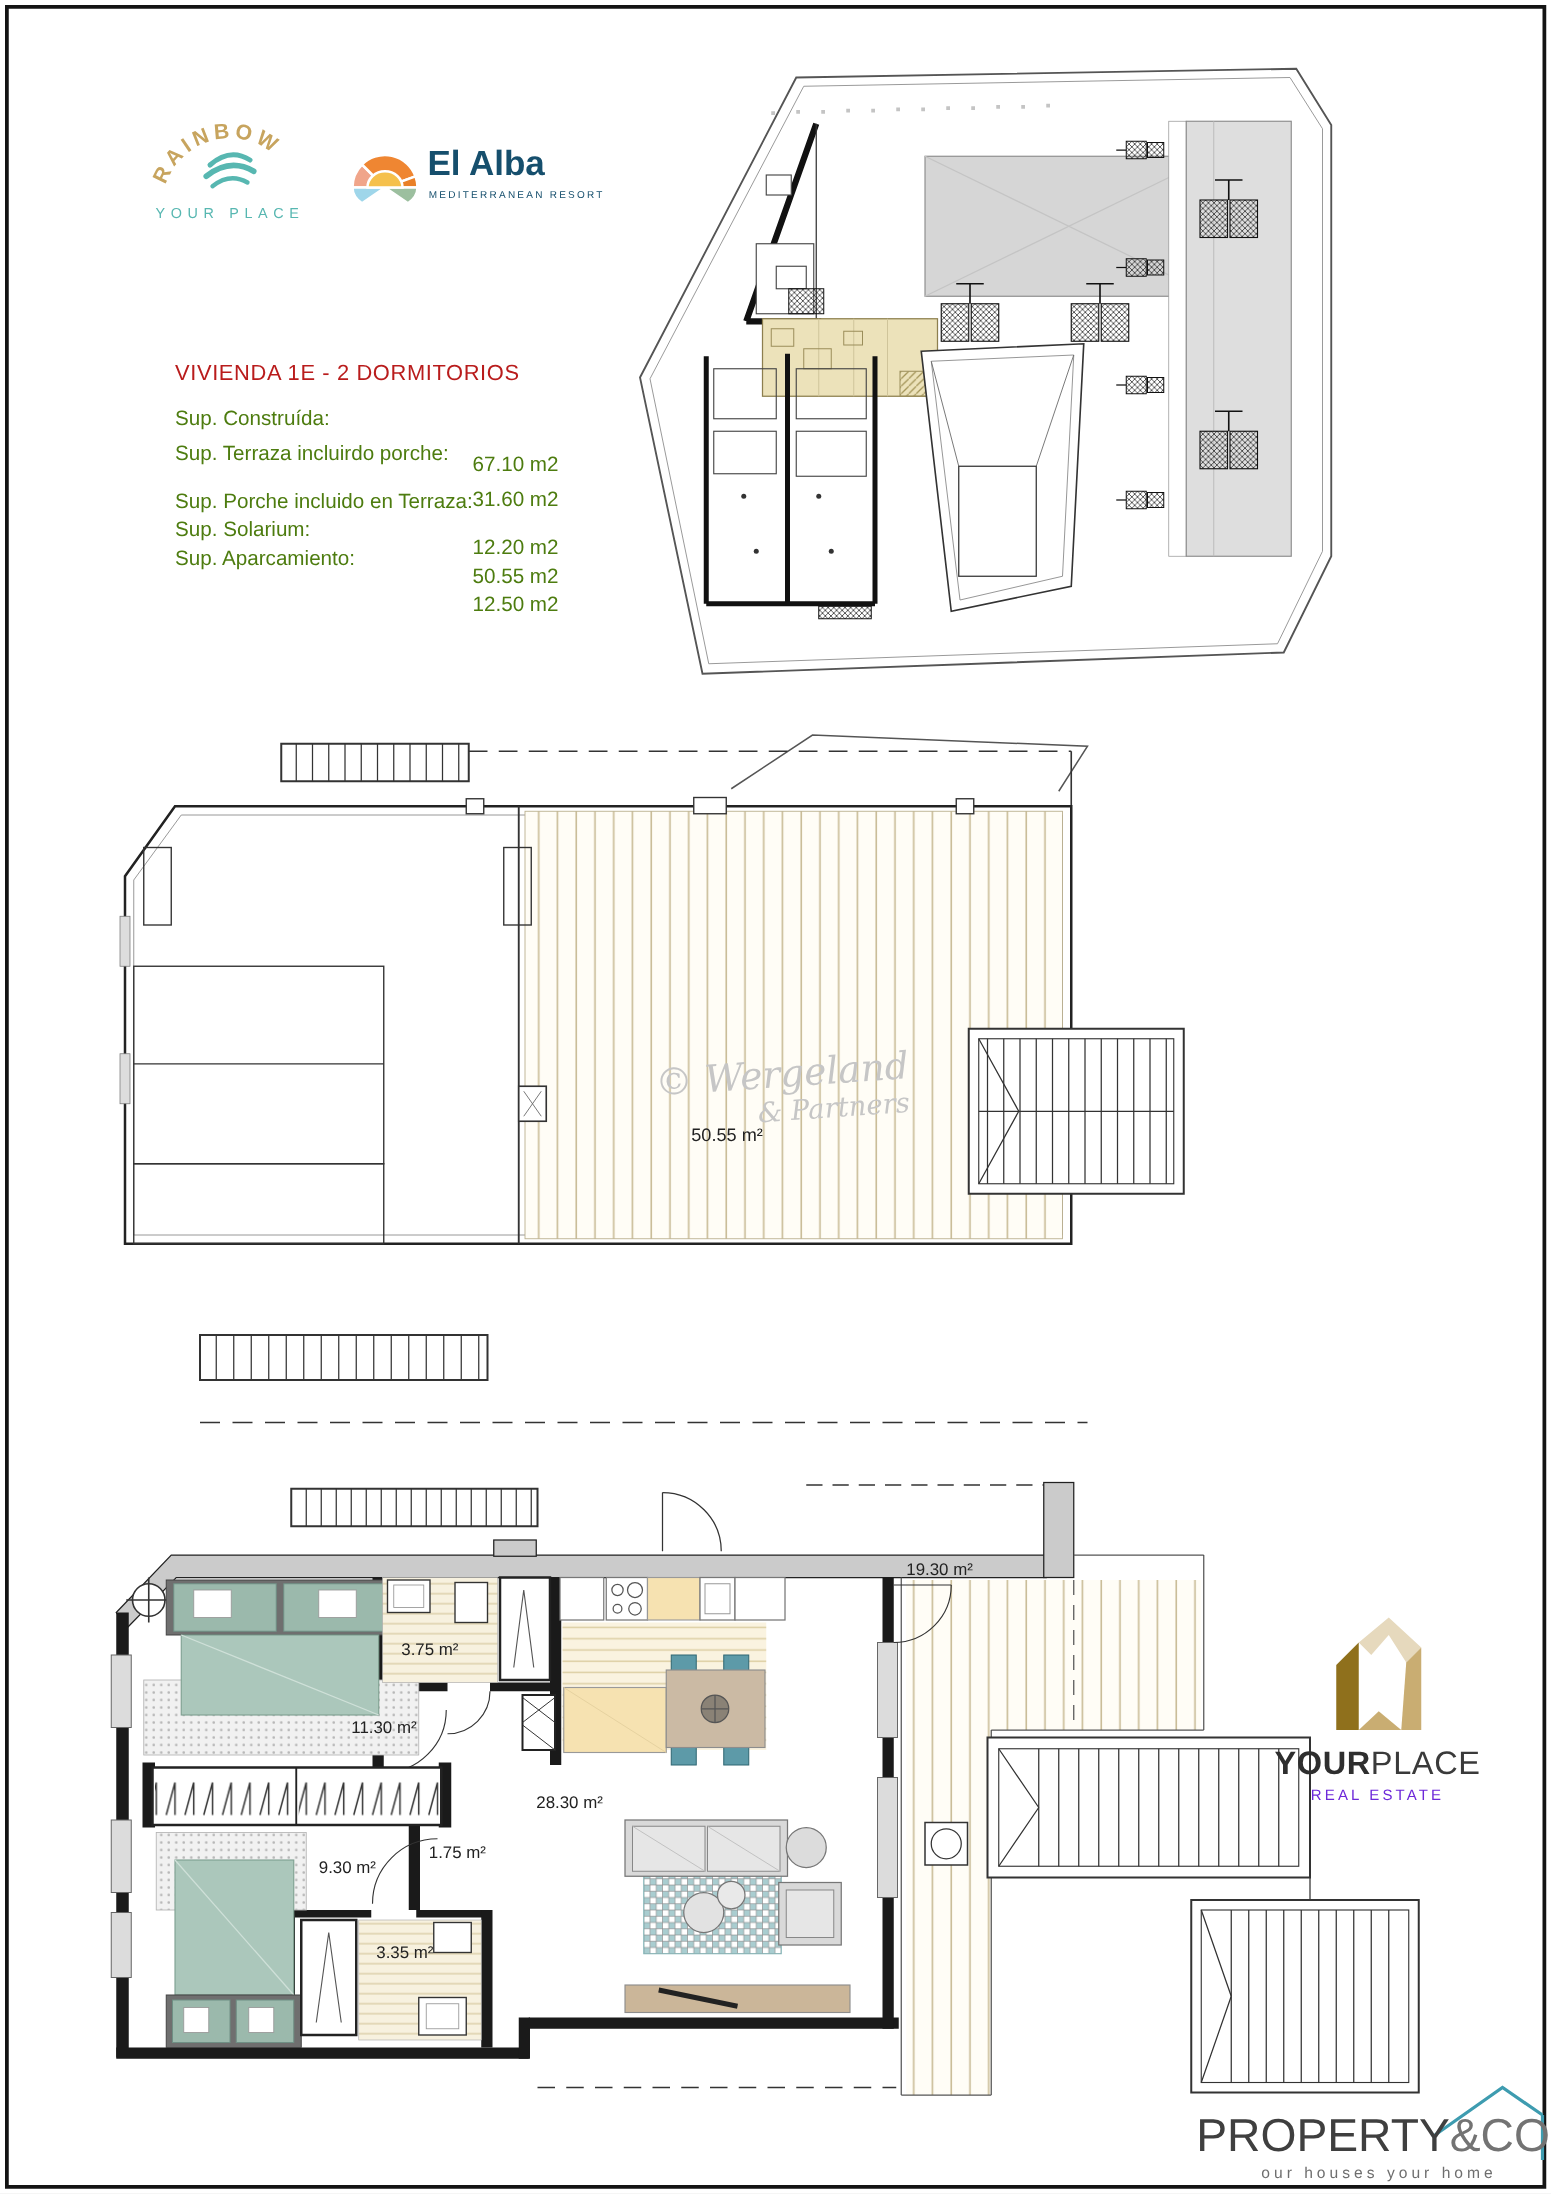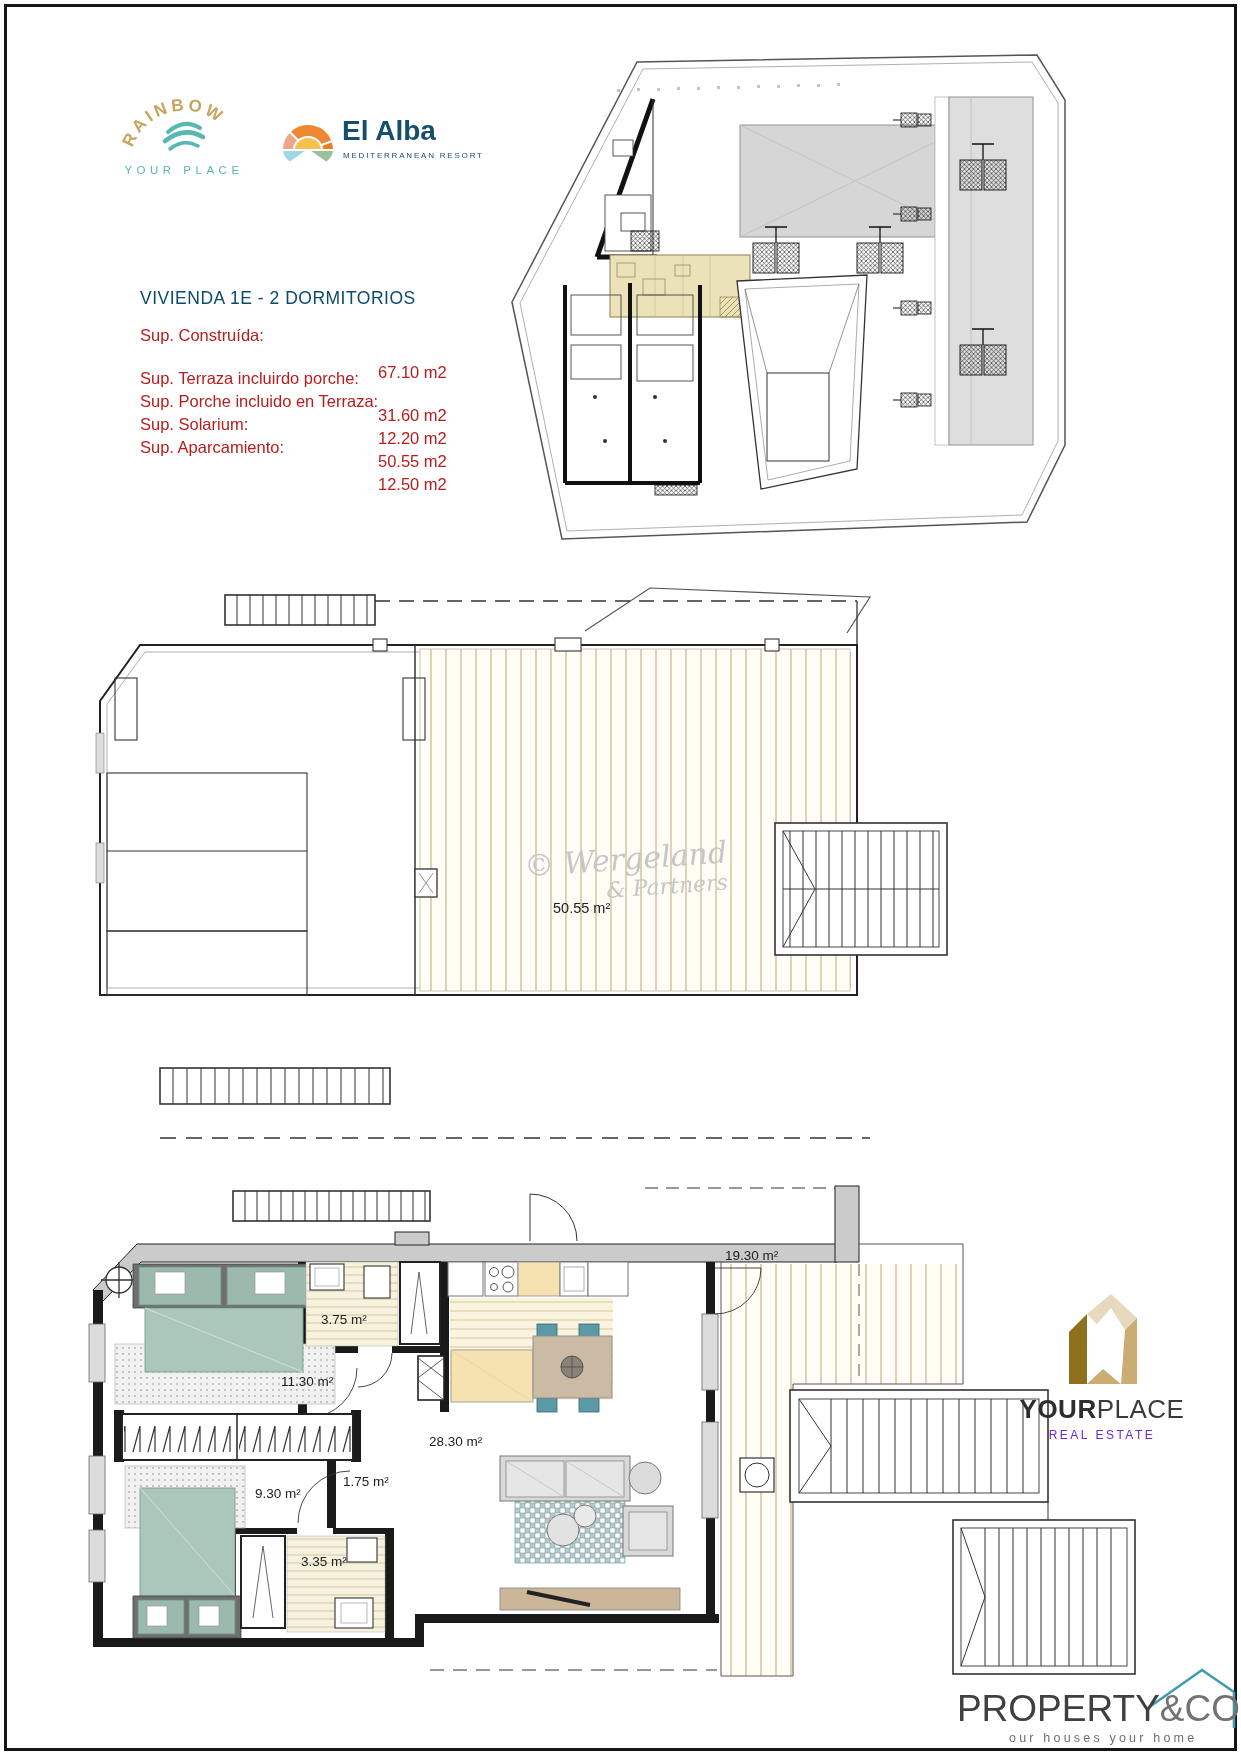--- a/index.html
+++ b/index.html
@@ -1,22 +1,22 @@
 <!DOCTYPE html>
 <html><head>
 <meta charset="utf-8">
 <style>
   html,body{margin:0;padding:0;background:#e8e8e8;}
   #page{position:relative;width:1241px;height:1755px;background:#fff;overflow:hidden;
         font-family:"Liberation Sans",sans-serif;}
   .frame{position:absolute;inset:4px;border:3px solid #141414;pointer-events:none;}
   .abs{position:absolute;}
   
-  #info-title{position:absolute;left:140px;top:288px;font-size:17.5px;color:#0c4a6e;letter-spacing:.5px;}
-  .arow{position:absolute;left:140px;width:330px;height:22px;font-size:16.5px;color:#b91c1c;}
+  #info-title{position:absolute;left:140px;top:288px;font-size:17.5px;color:#b91c1c;letter-spacing:.5px;}
+  .arow{position:absolute;left:140px;width:330px;height:22px;font-size:16.5px;color:#4d7c0f;}
   .arow .lab{position:absolute;left:0;}
   .arow .val{position:absolute;left:238px;margin-top:37px;}
   
   #yourplace{position:absolute;left:1012px;top:1292px;width:180px;text-align:center;}
   #yourplace .yp-name{font-size:26px;color:#2e2e2e;letter-spacing:.5px;margin-top:4px;}
   #yourplace .yp-name .b{font-weight:bold;}
   #yourplace .yp-name .l{font-weight:normal;color:#3a3a3a;}
   #yourplace .yp-tag{font-size:12px;letter-spacing:2.5px;color:#6d28d9;margin-top:3px;}
   
   #propertyco{position:absolute;left:950px;top:1664px;width:290px;height:88px;}
@@ -59,21 +59,21 @@
     </g>
     <text x="64" y="42" font-family="Liberation Serif,serif" font-weight="bold" font-size="28" fill="#164f6d">El Alba</text>
     <text x="65" y="60" font-size="8" letter-spacing="1.8" fill="#164f6d">MEDITERRANEAN RESORT</text>
   </svg>
 
   <div id="info-title">VIVIENDA 1E - 2 DORMITORIOS</div>
   <div class="arow" style="top:326px">
     <span class="lab">Sup. Construída:</span>
     <span class="val">67.10 m2</span>
   </div>
-  <div class="arow" style="top:369px">
+  <div class="arow" style="top:354px">
     <span class="lab">Sup. Terraza incluirdo porche:</span>
     <span class="val">31.60 m2</span>
   </div>
   <div class="arow" style="top:392px">
     <span class="lab">Sup. Porche incluido en Terraza:</span>
     <span class="val">12.20 m2</span>
   </div>
   <div class="arow" style="top:415px">
     <span class="lab">Sup. Solarium:</span>
     <span class="val">50.55 m2</span>

